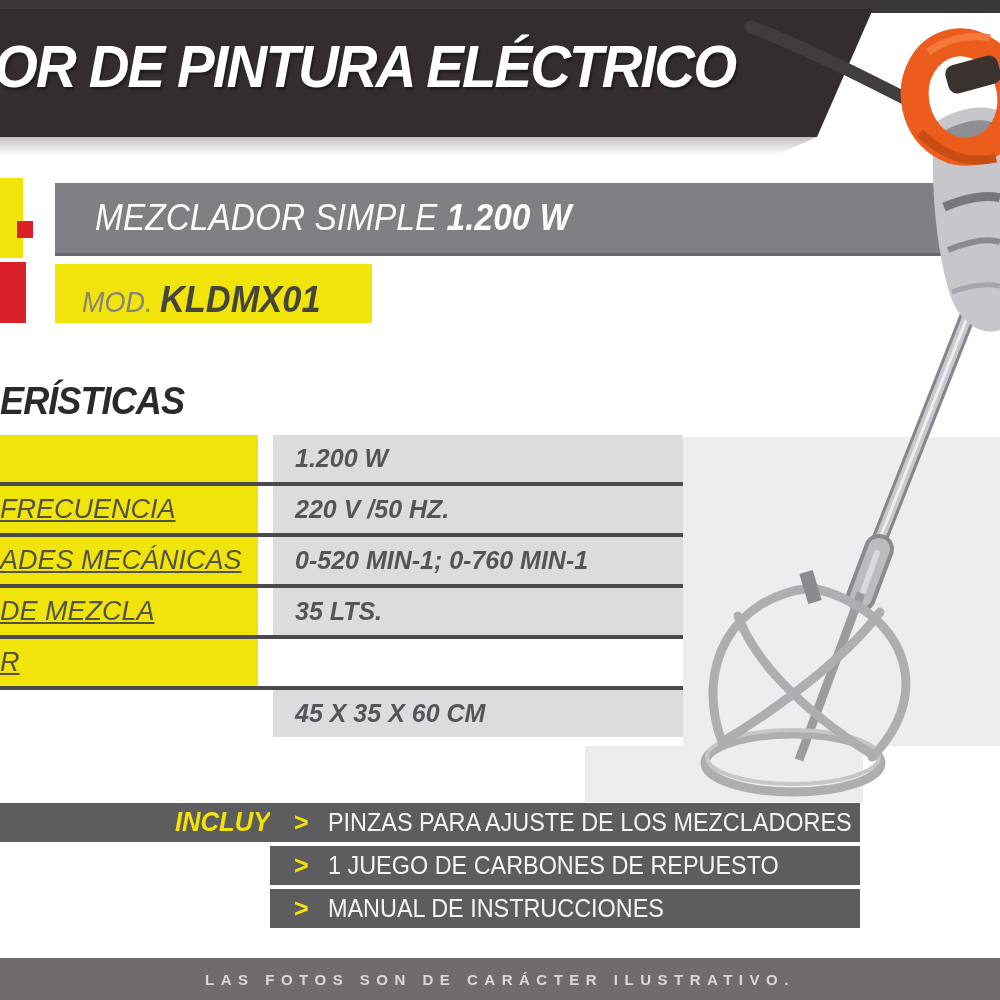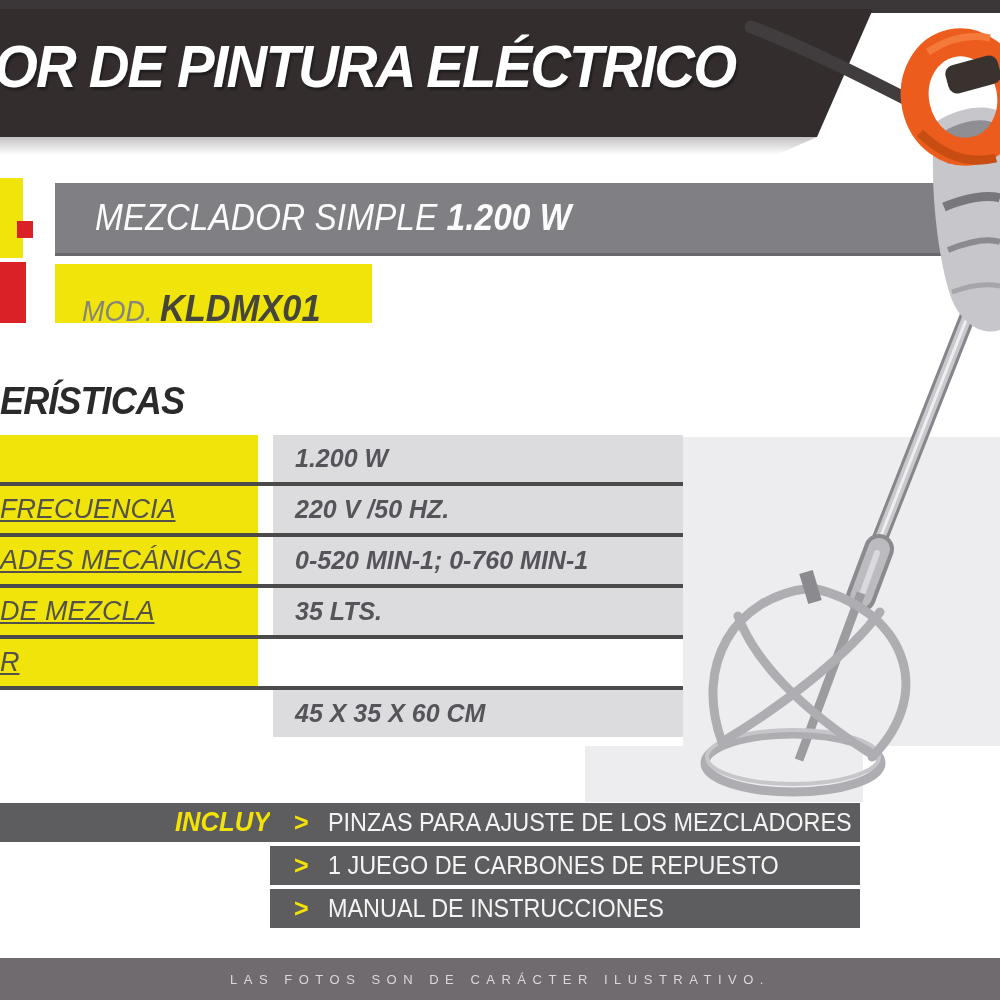--- a/index.html
+++ b/index.html
@@ -43,21 +43,21 @@
 
   
   .name-bar{
     left:55px;top:183px;width:945px;height:70px;background:#7f7f84;
     border-bottom:3px solid #67676c;
   }
   .name-text{left:40px;top:0;height:70px;line-height:70px;color:#fbfbfb;
     font-size:36px;font-style:italic;white-space:nowrap;}
   .name-text b{font-weight:bold;}
   .model-bar{left:55px;top:264px;width:317px;height:59px;background:#f0e40b;}
-  .model-text{left:27px;top:15px;height:42px;line-height:59px;white-space:nowrap;}
+  .model-text{left:27px;top:0;height:42px;line-height:72px;white-space:nowrap;}
   .model-label{color:#85847a;font-size:29px;font-style:italic;}
   .model-code{color:#45453b;font-size:37px;font-weight:bold;font-style:italic;}
 
   
   .char-heading{
     left:0;top:380px;color:#2a2a2a;
     font-size:38px;font-weight:bold;font-style:italic;letter-spacing:-1px;
     transform:scaleX(0.95);transform-origin:0 0;white-space:nowrap;
   }
   .spec-row{left:0;width:683px;height:47px;}
@@ -77,21 +77,21 @@
   .inc-bar{left:270px;width:590px;height:39px;background:#5d5c5e;}
   .inc-chevron{position:absolute;left:24px;top:0;height:39px;line-height:38px;
     color:#f2e205;font-size:25px;font-weight:bold;}
   .inc-text{position:absolute;left:58px;top:0;height:39px;line-height:39px;
     color:#f4f4f4;font-size:26px;white-space:nowrap;
     transform:scaleX(0.9);transform-origin:0 50%;}
 
   
   .footer-bar{left:0;top:958px;width:1000px;height:42px;background:#6f6b6f;
     display:flex;align-items:center;justify-content:center;}
-  .footer-note{color:#dbd8db;font-size:13px;letter-spacing:6.5px;white-space:nowrap;}
+  .footer-note{color:#dbd8db;font-size:15px;letter-spacing:6.5px;white-space:nowrap;font-weight:bold;}
 
   
   .mixer{left:0;top:0;width:1000px;height:1000px;pointer-events:none;z-index:50;}
 </style>
 </head>
 <body>
 
 <div class="abs backdrop-a"></div>
 <div class="abs backdrop-b"></div>
 

